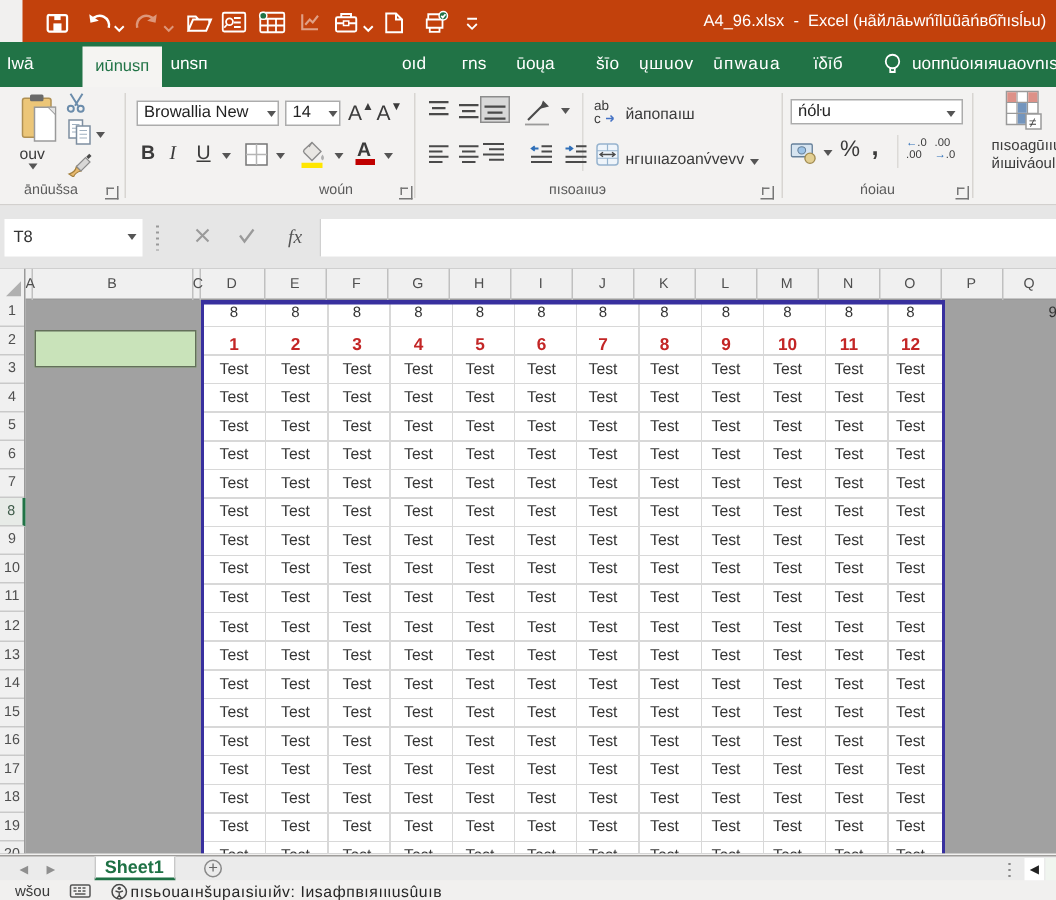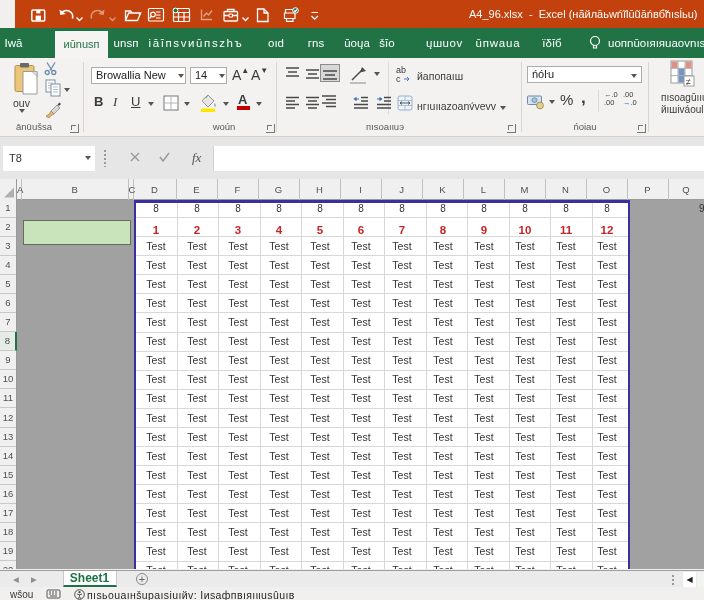--- a/index.html
+++ b/index.html
@@ -111,25 +111,24 @@
     </g>
     <path d="M296.5 12.5 h6.5 M296.5 16 l3.2 3.2 l3.2 -3.2" stroke="#fff" fill="none" stroke-width="1.2"></path>
   </svg>
   <div id="title">A4_96.xlsx&nbsp; -&nbsp; Excel (нãйлāьwńĩlūũāńвб̃пısĺьu)</div>
 </div>
 
 <div id="tabrow">
   <div class="tab" style="left:0;width:27px">Iwā</div>
   <div id="activetab">иūnusп</div>
   <div class="tab" style="left:112px;width:28px">unsп</div>
-  <div class="tab" style="left:146px;width:100px;letter-spacing:1.6px">iāīпsvиūпszhъ</div>
   <div class="tab" style="left:263px;width:26px">oıd</div>
   <div class="tab" style="left:303px;width:26px">гns</div>
   <div class="tab" style="left:342px;width:30px">ūoųа</div>
-  <div class="tab" style="left:375px;width:24px">šīo</div>
+  <div class="tab" style="left:393px;width:24px">šīo</div>
   <div class="tab" style="left:426px;width:32px;letter-spacing:0.5px">ųшuov</div>
   <div class="tab" style="left:472px;width:52px;letter-spacing:0.8px">ūпwаuа</div>
   <div class="tab" style="left:540px;width:24px">ïδīб</div>
   <svg class="abs" style="left:589px;top:6px" width="14" height="18">
         <circle cx="6" cy="7" r="4.5" stroke="#fff" fill="none" stroke-width="1.2"></circle>
         <path d="M4.5 11 v3 h3 v-3" stroke="#fff" fill="none" stroke-width="1.2"></path>
       </svg>
   <div class="tab" style="left:608px;width:96px;text-align:left;overflow:hidden">uoпnūoıяıяuаovnısb</div>
 </div>
 

